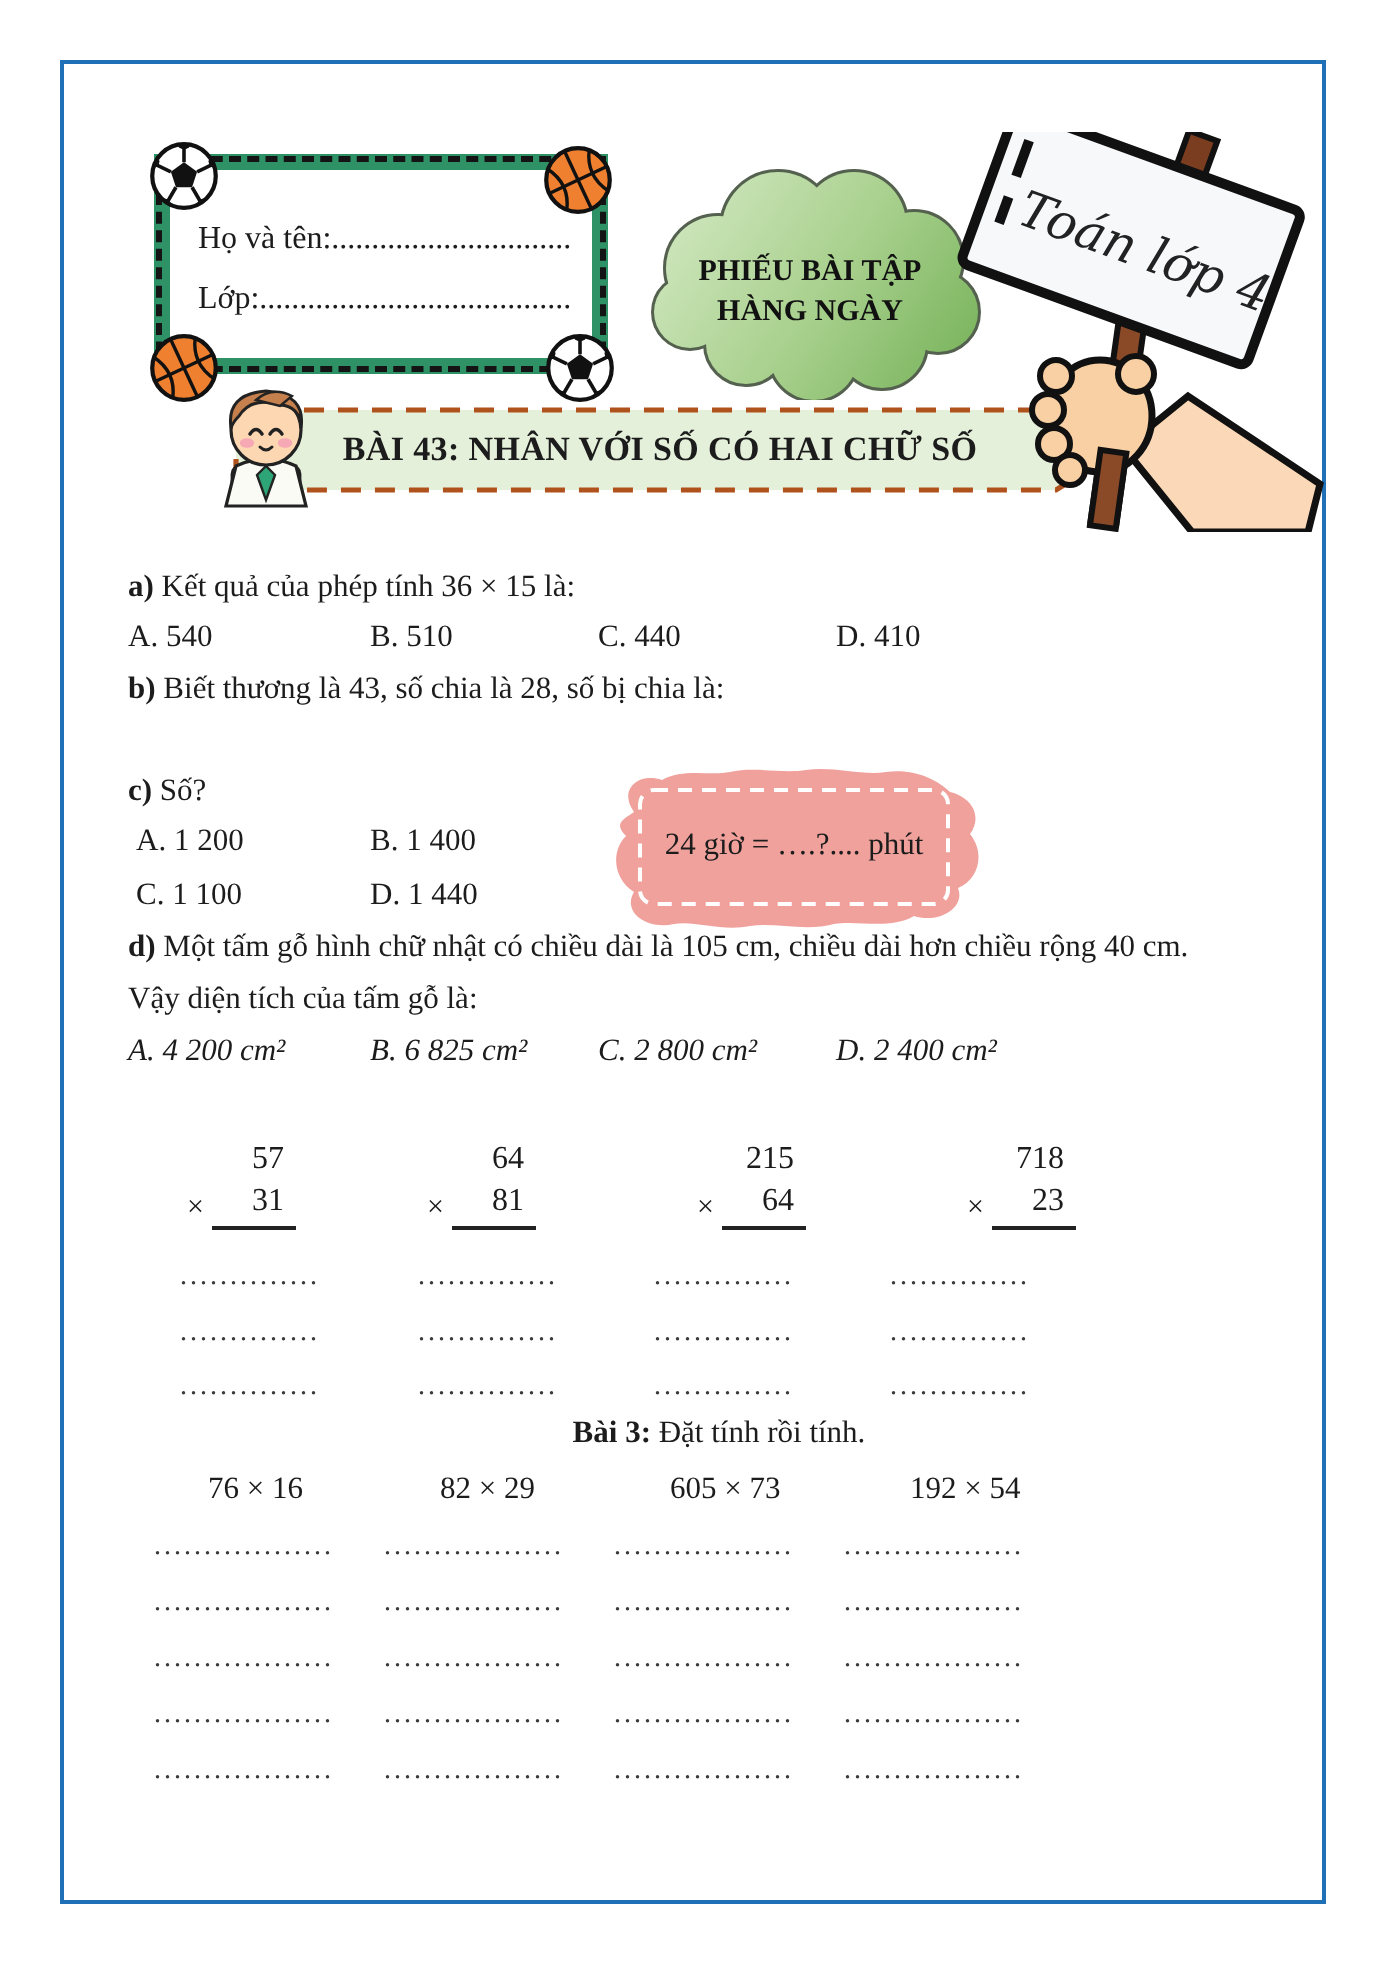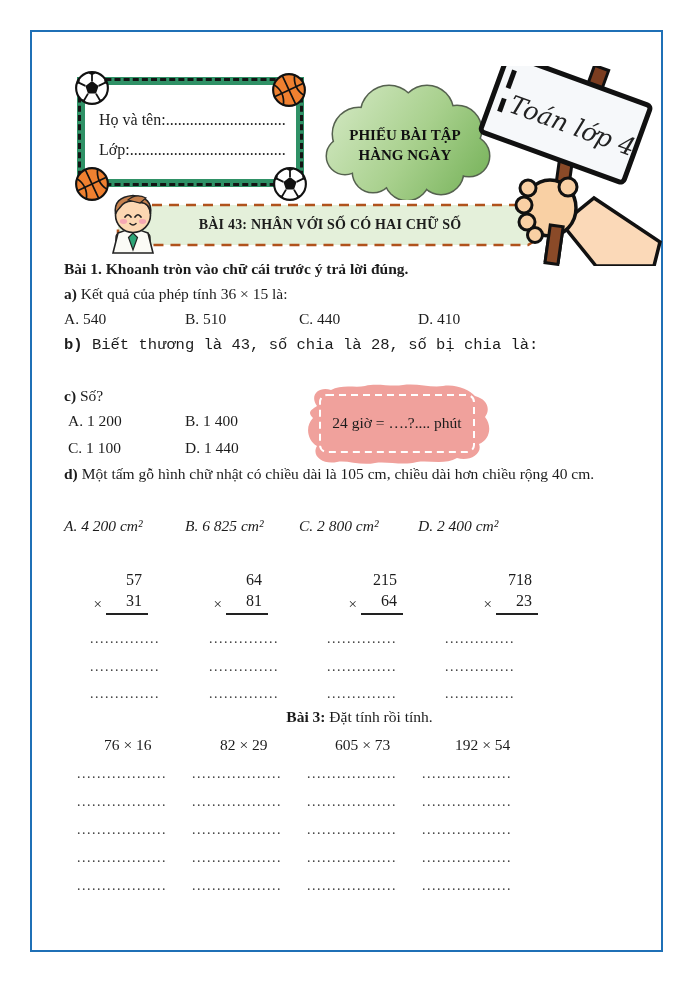--- a/index.html
+++ b/index.html
@@ -16,21 +16,21 @@
   .name-line{display:block;width:186px;overflow:hidden;white-space:nowrap;}
   .ball{position:absolute;width:36px;height:36px;z-index:4;}
 
   
   .cloud{position:absolute;left:283px;top:46px;width:180px;height:122px;z-index:2;}
   .cloud text{font-family:"Liberation Serif","DejaVu Serif",serif;font-weight:bold;font-size:15px;fill:#111;}
 
   
   .banner{position:absolute;left:82px;top:166px;width:452px;height:54px;z-index:5;}
   .banner-title{position:absolute;left:40px;right:60px;top:0;height:54px;display:flex;
-                align-items:center;justify-content:center;font-weight:bold;font-size:14px;
+                align-items:center;justify-content:center;font-weight:bold;font-size:17px;
                 letter-spacing:.2px;white-space:nowrap;}
   .boy{position:absolute;left:70px;top:157px;width:62px;height:66px;z-index:6;}
 
   
   .sign{position:absolute;left:432px;top:34px;width:202px;height:200px;z-index:7;}
   .sign text{font-family:"DejaVu Serif","Liberation Serif",serif;font-style:italic;font-size:25px;fill:#222;}
 
   
   .row{position:absolute;left:32px;right:6px;height:22px;white-space:nowrap;font-size:15.5px;}
   .row b{font-weight:bold;}
@@ -209,33 +209,32 @@
       <circle cx="64" cy="122" r="8" fill="#f9d0a4" stroke="#111" stroke-width="3"></circle>
       <circle cx="60" cy="139" r="8" fill="#f9d0a4" stroke="#111" stroke-width="3"></circle>
       <circle cx="63" cy="156" r="8" fill="#f9d0a4" stroke="#111" stroke-width="3"></circle>
       <circle cx="71" cy="169" r="7.5" fill="#f9d0a4" stroke="#111" stroke-width="3"></circle>
       <circle cx="104" cy="121" r="9" fill="#f9d0a4" stroke="#111" stroke-width="3"></circle>
       <g transform="rotate(8 95 140)">
         <rect x="89" y="160" width="13" height="38" fill="#8a4a28" stroke="#111" stroke-width="3"></rect>
       </g>
     </svg>
 
-    <div class="row" style="top:228px;font-weight:bold;">Bài 1. Khoanh tròn vào chữ cái trước ý trả lời đúng.</div>
 
     <div class="row" style="top:253px;">
       <b>a)</b><span> Kết quả của phép tính 36 × 15 là:</span>
     </div>
     <div class="row" style="top:278px;">
       <span class="opt oc1">A. 540</span>
       <span class="opt oc2">B. 510</span>
       <span class="opt oc3">C. 440</span>
       <span class="opt oc4">D. 410</span>
     </div>
 
-    <div class="row" style="top:304px;font-family:Liberation Mono, monospace;">
+    <div class="row" style="top:304px;">
       <b>b)</b><span> Biết thương là 43, số chia là 28, số bị chia là:</span>
     </div>
 
     <div class="row" style="top:355px;">
       <b>c)</b><span> Số?</span>
     </div>
     <div class="row" style="top:380px;">
       <span class="opt oc1b">A. 1 200</span>
       <span class="opt oc2b">B. 1 400</span>
     </div>
@@ -247,20 +246,23 @@
     <div class="callout">
       <svg width="190" height="82" viewBox="0 0 190 82">
         <path d="M15,24 C7,13 17,4 29,8 C39,2 53,6 63,4 C75,1 89,5 101,3 C115,1 129,6 141,4 C155,2 167,8 173,14 C185,17 189,27 183,35 C191,45 187,58 177,62 C181,72 167,80 155,76 C143,83 127,78 115,80 C101,84 85,79 73,81 C59,84 45,78 35,80 C21,83 9,74 15,64 C5,58 3,44 11,36 C5,30 9,28 15,24 Z" fill="#f0a19c"></path>
         <rect x="18" y="13" width="154" height="57" rx="7" fill="none" stroke="#ffffff" stroke-width="2" stroke-dasharray="7 5"></rect>
       </svg>
       <div class="callout-text">24 giờ = ….?.... phút</div>
     </div>
 
     <div class="row" style="top:433px;">
       <b>d)</b><span> Một tấm gỗ hình chữ nhật có chiều dài là 105 cm, chiều dài hơn chiều rộng 40 cm.</span>
+    </div>
+    <div class="row" style="top:459px;">
+      <span>Vậy diện tích của tấm gỗ là:</span>
     </div>
     <div class="row" style="top:485px;font-style:italic;">
       <span class="opt oc1">A. 4 200 cm²</span>
       <span class="opt oc2">B. 6 825 cm²</span>
       <span class="opt oc3">C. 2 800 cm²</span>
       <span class="opt oc4">D. 2 400 cm²</span>
     </div>
 
 
     <div class="mult" style="left:60px;">

